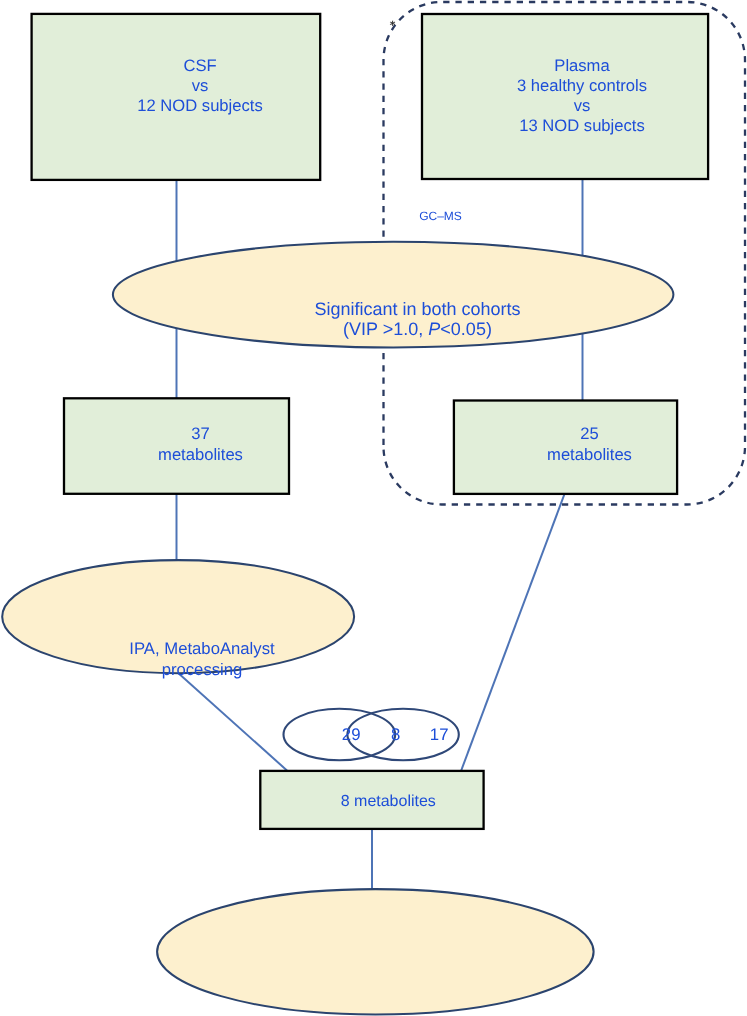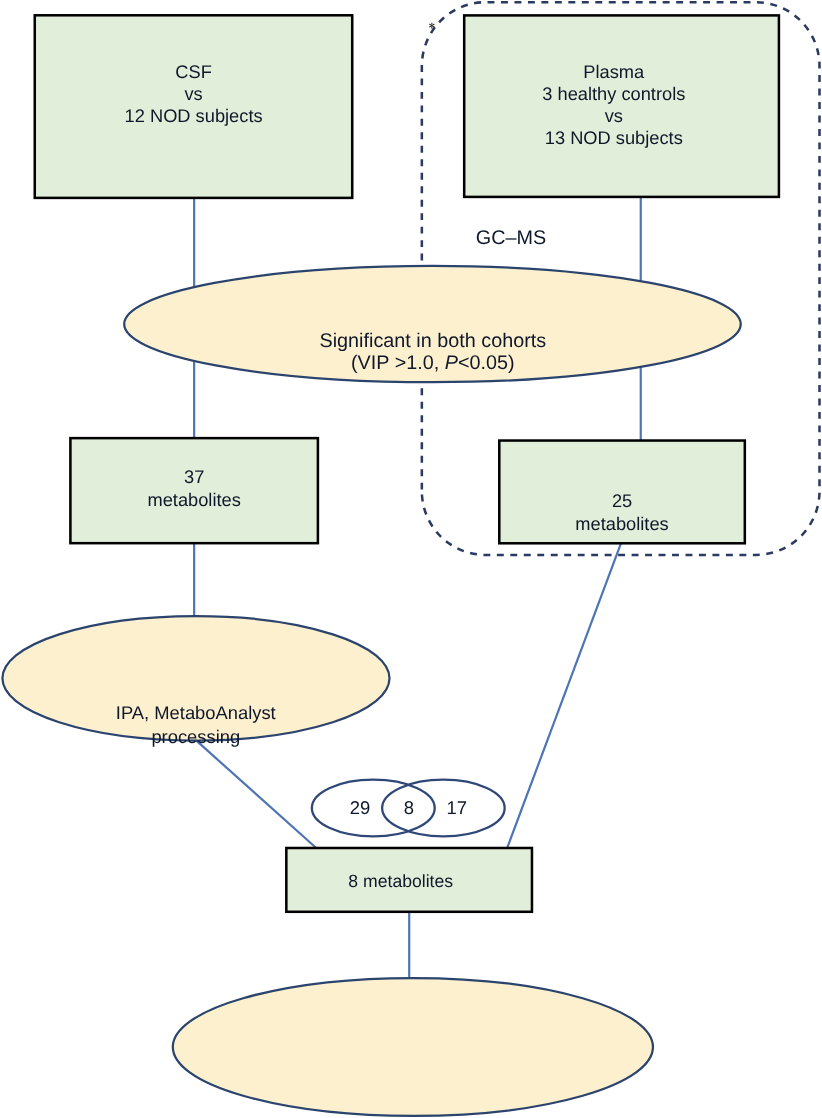--- a/index.html
+++ b/index.html
@@ -1,21 +1,21 @@
 <!DOCTYPE html>
 <html><head>
 <meta charset="utf-8">
 <style>
   html,body{margin:0;padding:0;background:#ffffff;}
   body{width:747px;height:1016px;overflow:hidden;
        font-family:"Liberation Sans",sans-serif;
        -webkit-font-smoothing:antialiased;text-rendering:geometricPrecision;}
   #stage{position:relative;width:747px;height:1016px;background:#fff;}
   svg.layer{position:absolute;left:0;top:0;width:747px;height:1016px;overflow:visible;}
-  .lbl{position:absolute;color:#0f172a;white-space:nowrap;text-align:center;}
+  .lbl{position:absolute;color:#1d4ed8;white-space:nowrap;text-align:center;padding-left:24px;}
 </style>
 </head>
 <body>
 
 <div id="stage">
 
   <svg class="layer" viewBox="0 0 747 1016">
     <g stroke="#4e74b6" stroke-width="2" fill="none">
       <line x1="176.5" y1="179" x2="176.5" y2="295"></line>
       <line x1="582.5" y1="178" x2="582.5" y2="295"></line>
@@ -54,21 +54,21 @@
     <div>12 NOD subjects</div>
   </div>
 
   <div class="lbl" style="left:421px;top:56.4px;width:274px;font-size:16.6px;line-height:20px;">
     <div>Plasma</div>
     <div>3 healthy controls</div>
     <div>vs</div>
     <div>13 NOD subjects</div>
   </div>
 
-  <div class="lbl" style="left:336.5px;top:206.4px;width:160px;font-size:18px;line-height:20px;text-align:right;">GC–MS</div>
+  <div class="lbl" style="left:336.5px;top:206.4px;width:160px;font-size:12px;line-height:20px;text-align:center;">GC–MS</div>
 
   <svg class="layer" viewBox="0 0 747 1016">
     <g transform="translate(392.6,23.3)" fill="#2e2e2e" stroke="none">
       <g>
         <path d="M -0.3 0.35 L 0.3 0.35 L 0.6 -3.1 A 0.6 0.6 0 0 1 -0.6 -3.1 Z"></path>
         <path d="M -0.3 0.35 L 0.3 0.35 L 0.6 -3.1 A 0.6 0.6 0 0 1 -0.6 -3.1 Z" transform="rotate(60)"></path>
         <path d="M -0.3 0.35 L 0.3 0.35 L 0.6 -3.1 A 0.6 0.6 0 0 1 -0.6 -3.1 Z" transform="rotate(120)"></path>
         <path d="M -0.3 0.35 L 0.3 0.35 L 0.6 -3.1 A 0.6 0.6 0 0 1 -0.6 -3.1 Z" transform="rotate(180)"></path>
         <path d="M -0.3 0.35 L 0.3 0.35 L 0.6 -3.1 A 0.6 0.6 0 0 1 -0.6 -3.1 Z" transform="rotate(240)"></path>
         <path d="M -0.3 0.35 L 0.3 0.35 L 0.6 -3.1 A 0.6 0.6 0 0 1 -0.6 -3.1 Z" transform="rotate(300)"></path>
@@ -79,21 +79,21 @@
   <div class="lbl" style="left:113px;top:274.8px;width:561px;font-size:18px;line-height:20px;margin-top:24px;">
     <div>Significant in both cohorts</div>
     <div><span>(VIP &gt;1.0, </span><i>P</i><span>&lt;0.05)</span></div>
   </div>
 
   <div class="lbl" style="left:64px;top:422.8px;width:225px;font-size:16.6px;line-height:21px;">
     <div>37</div>
     <div>metabolites</div>
   </div>
 
-  <div class="lbl" style="left:453.5px;top:422.8px;width:224px;font-size:16.6px;line-height:21px;margin-top:22px;">
+  <div class="lbl" style="left:453.5px;top:422.8px;width:224px;font-size:16.6px;line-height:21px;">
     <div>25</div>
     <div>metabolites</div>
   </div>
 
   <div class="lbl" style="left:1.5px;top:595.4px;width:353px;font-size:16.7px;line-height:20.4px;margin-top:44px;">
     <div>IPA, MetaboAnalyst</div>
     <div>processing</div>
   </div>
 
   <div class="lbl" style="left:307.2px;top:724.5px;width:40px;font-size:16.8px;line-height:20px;">29</div>

